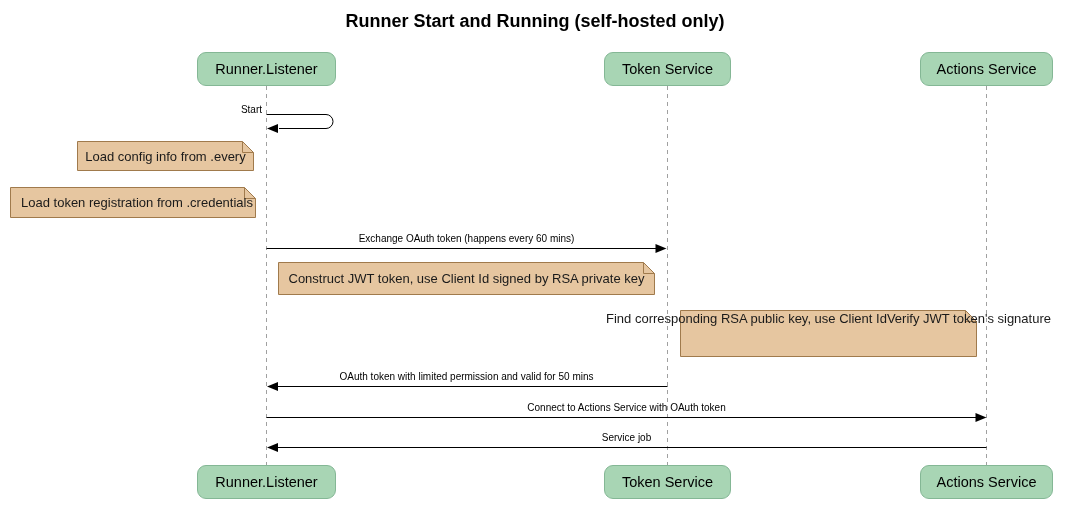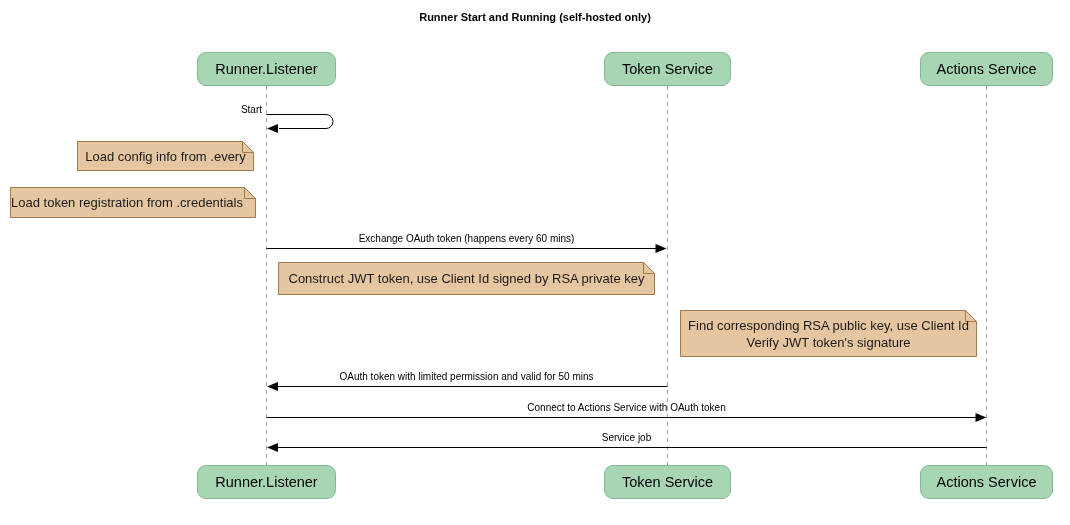--- a/index.html
+++ b/index.html
@@ -14,21 +14,21 @@
   .svg-layer {
     position: absolute;
     left: 0; top: 0;
     width: 1070px; height: 525px;
   }
   .title {
     position: absolute;
     top: 11px; left: 0;
     width: 100%;
     text-align: center;
-    font-size: 11px;
+    font-size: 18px;
     font-weight: bold;
     color: #000000;
   }
   .participant {
     position: absolute;
     height: 34px;
     background: var(--participant_fill);
     border: 1px solid var(--participant_border);
     border-radius: 9px;
     box-sizing: border-box;
@@ -51,22 +51,22 @@
     font-size: 13px;
     color: #1a1a1a;
     box-sizing: border-box;
     display: flex;
     align-items: center;
     justify-content: center;
     text-align: center;
     white-space: nowrap;
   }
   .note-text.multiline {
-    flex-direction: column;
-    align-items: center;
+    flex-direction: row;
+    align-items: flex-start;
     justify-content: center;
     text-align: left;
     padding: 0 9px;
     line-height: 17px;
   }
   .lifeline { stroke: var(--lifeline); stroke-width: 1; stroke-dasharray: 4 4; }
   .msg-line  { stroke: var(--arrow); stroke-width: 1; fill: none; }
   .arrowhead { fill: var(--arrow); stroke: none; }
   .note-shape { fill: var(--note_fill); stroke: var(--note_border); stroke-width: 1; }
   .note-fold  { fill: none; stroke: var(--note_border); stroke-width: 1; }
@@ -132,20 +132,20 @@
     <span>Actions Service</span>
   </div>
 
   <div class="msg-label right-align" style="left:150px; top:104px; width:112px;">Start</div>
   <div class="msg-label" style="left:266px; top:233px; width:401px;">Exchange OAuth token (happens every 60 mins)</div>
   <div class="msg-label" style="left:266px; top:371px; width:401px;">OAuth token with limited permission and valid for 50 mins</div>
   <div class="msg-label" style="left:266px; top:402px; width:721px;">Connect to Actions Service with OAuth token</div>
   <div class="msg-label" style="left:266px; top:432px; width:721px;">Service job</div>
 
   <div class="note-text" style="left:77px; top:141px; width:177px; height:30px;">Load config info from .every</div>
-  <div class="note-text" style="left:4px; top:187px; width:246px; height:31px;">Load token registration from .credentials</div>
+  <div class="note-text" style="left:14px; top:187px; width:246px; height:31px;">Load token registration from .credentials</div>
   <div class="note-text" style="left:278px; top:262px; width:377px; height:33px;">Construct JWT token, use Client Id signed by RSA private key</div>
   <div class="note-text multiline" style="left:680px; top:310px; width:297px; height:47px;">
     <span>Find corresponding RSA public key, use Client Id</span>
     <span>Verify JWT token's signature</span>
   </div>
 
 </div>
 
 </body></html>

